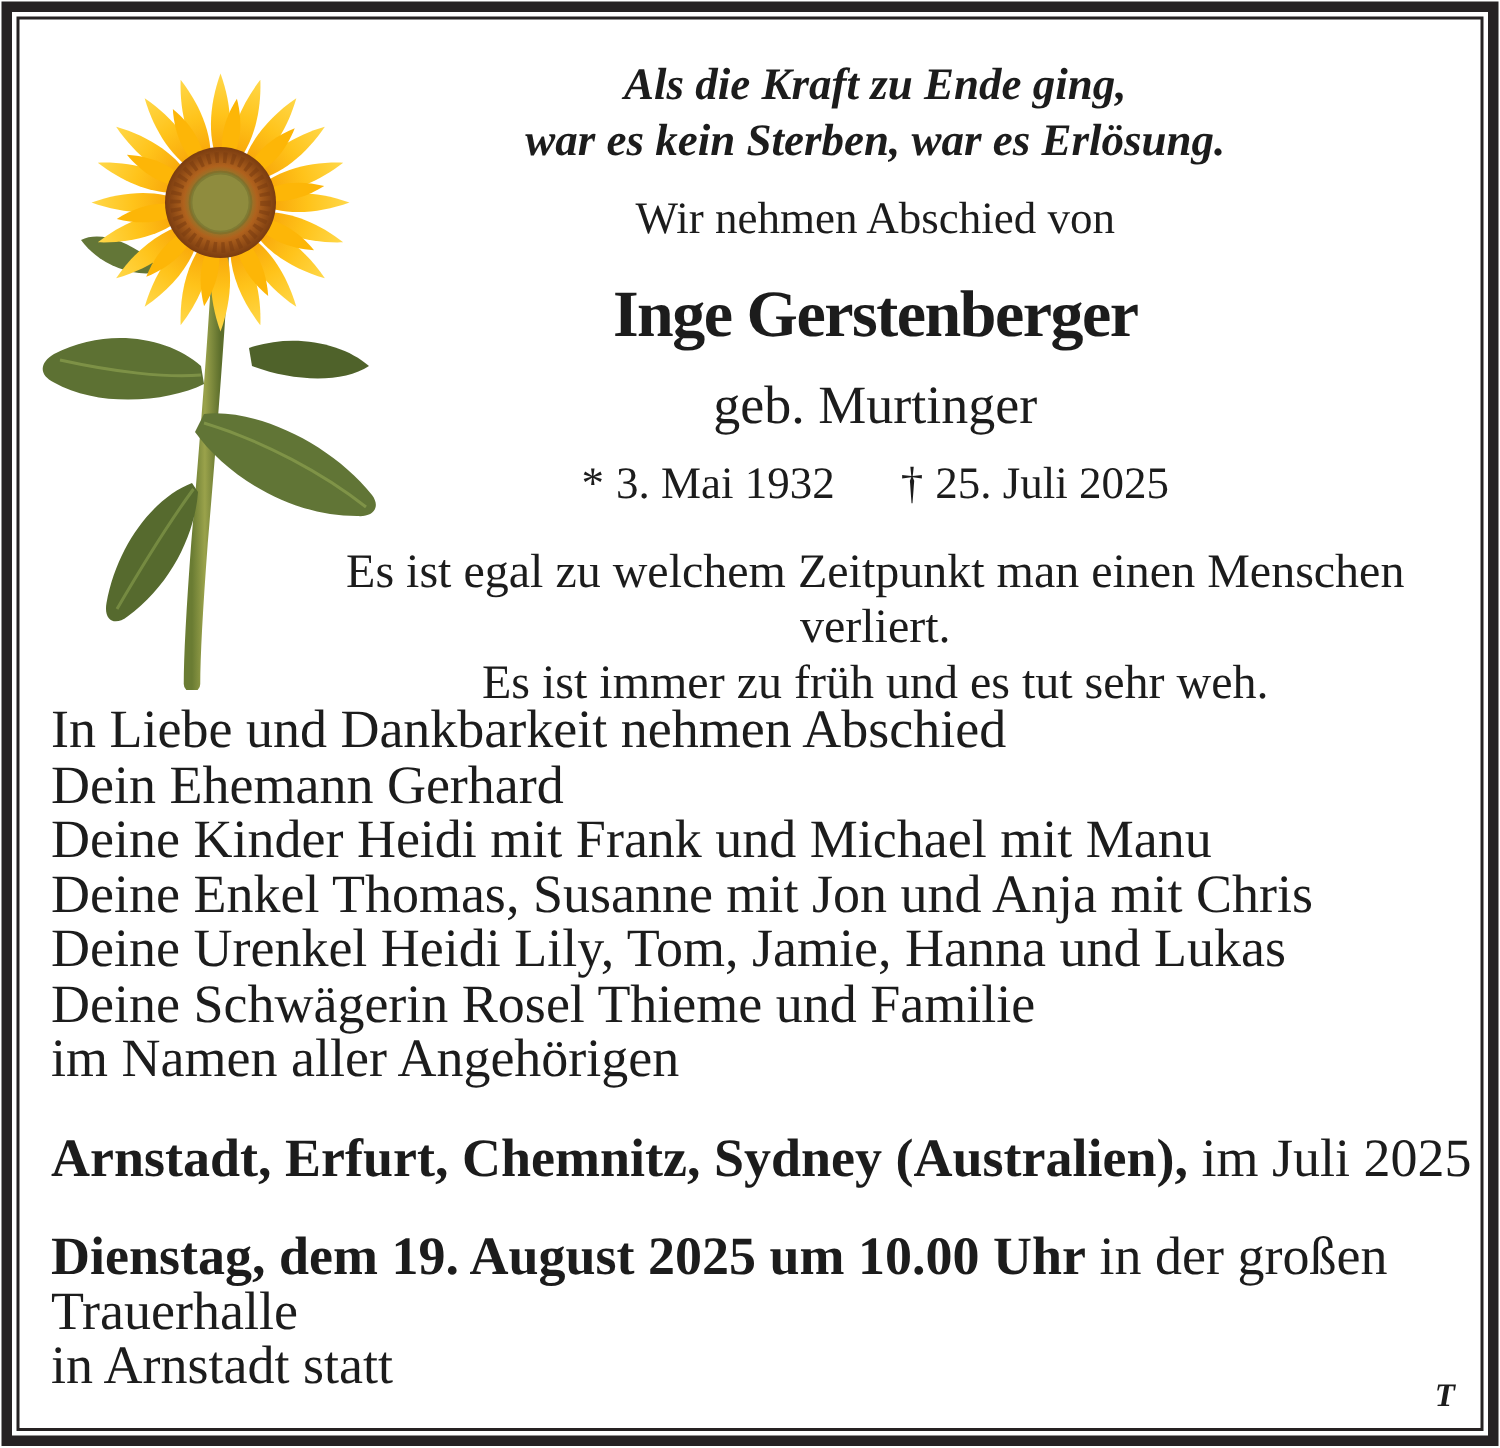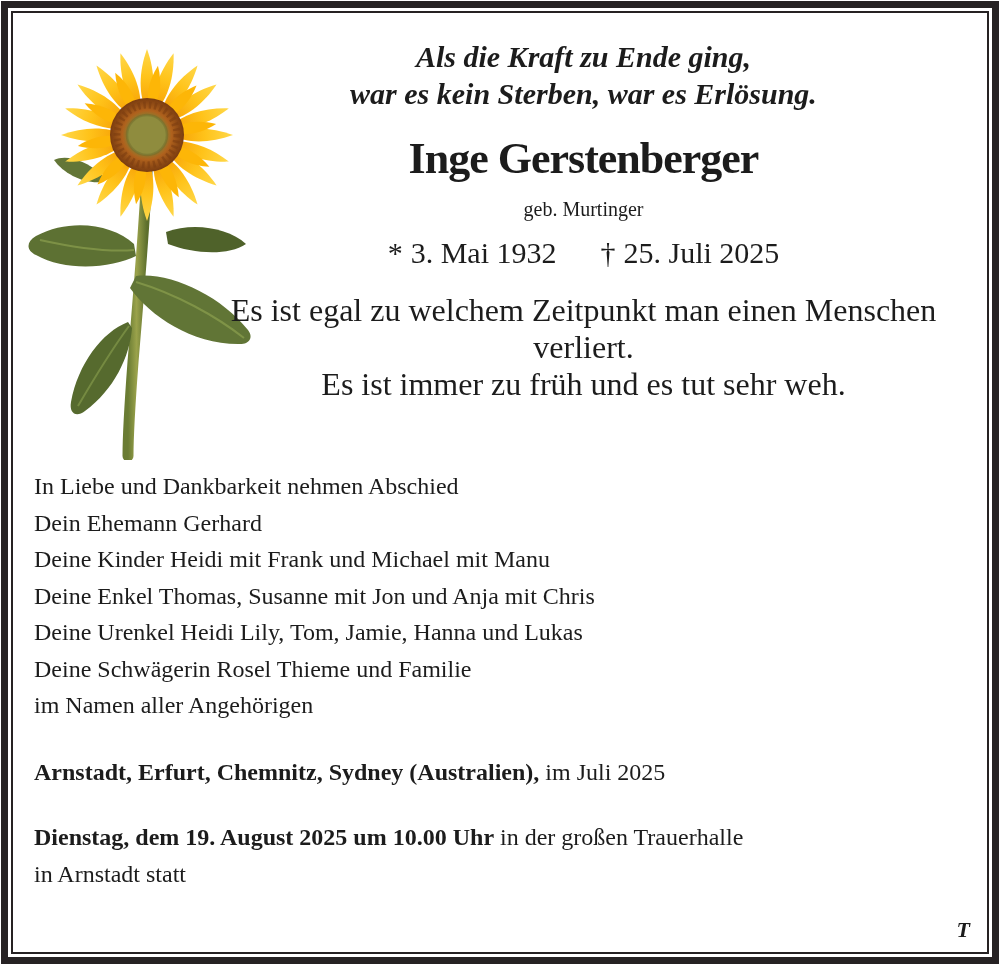--- a/index.html
+++ b/index.html
@@ -51,40 +51,40 @@
     margin-top: 17px;
   }
   .deceased-name {
     font-size: 44px;
     font-weight: bold;
     letter-spacing: -1px;
     line-height: 68px;
     margin-top: 13px;
   }
   .maiden-name {
-    font-size: 20px;
+    font-size: 36px;
     margin-top: 5px;
   }
   .dates {
     font-size: 30px;
     margin-top: 15px;
   }
   .dates .death-part { margin-left: 44px; }
   .dates .symbol { margin-right: 8px; }
   .epitaph {
     font-size: 32px;
     line-height: 37px;
     margin-top: 22px;
   }
 
   
   .body-block {
     position: absolute;
     left: 34px; right: 18px; top: 468px;
-    font-size: 24px;
+    font-size: 36px;
     line-height: 36.5px;
   }
   .mourner-line { font-weight: normal; }
   .places-line { margin-top: 30px; }
   .bold-seg { font-weight: bold; }
   .funeral-par { margin-top: 29px; }
   .justified-line {
     text-align: justify;
     text-align-last: justify;
   }
@@ -178,20 +178,21 @@
       <circle r="20" fill="#8f8c3e"></circle>
       <circle r="20" fill="none" stroke="#6f6b2b" stroke-width="2.5" opacity="0.5"></circle>
     </g>
   </svg>
 
   <div class="top-block">
     <div class="verse">
       <div>Als die Kraft zu Ende ging,</div>
       <div>war es kein Sterben, war es Erlösung.</div>
     </div>
+    <div class="intro-line">Wir nehmen Abschied von</div>
     <div class="deceased-name">Inge Gerstenberger</div>
     <div class="maiden-name">geb. Murtinger</div>
     <div class="dates">
       <span class="birth-part"><span class="symbol">*</span><span>3. Mai 1932</span></span><span class="death-part"><span class="symbol">†</span><span>25. Juli 2025</span></span>
     </div>
     <div class="epitaph">
       <div>Es ist egal zu welchem Zeitpunkt man einen Menschen verliert.</div>
       <div>Es ist immer zu früh und es tut sehr weh.</div>
     </div>
   </div>

